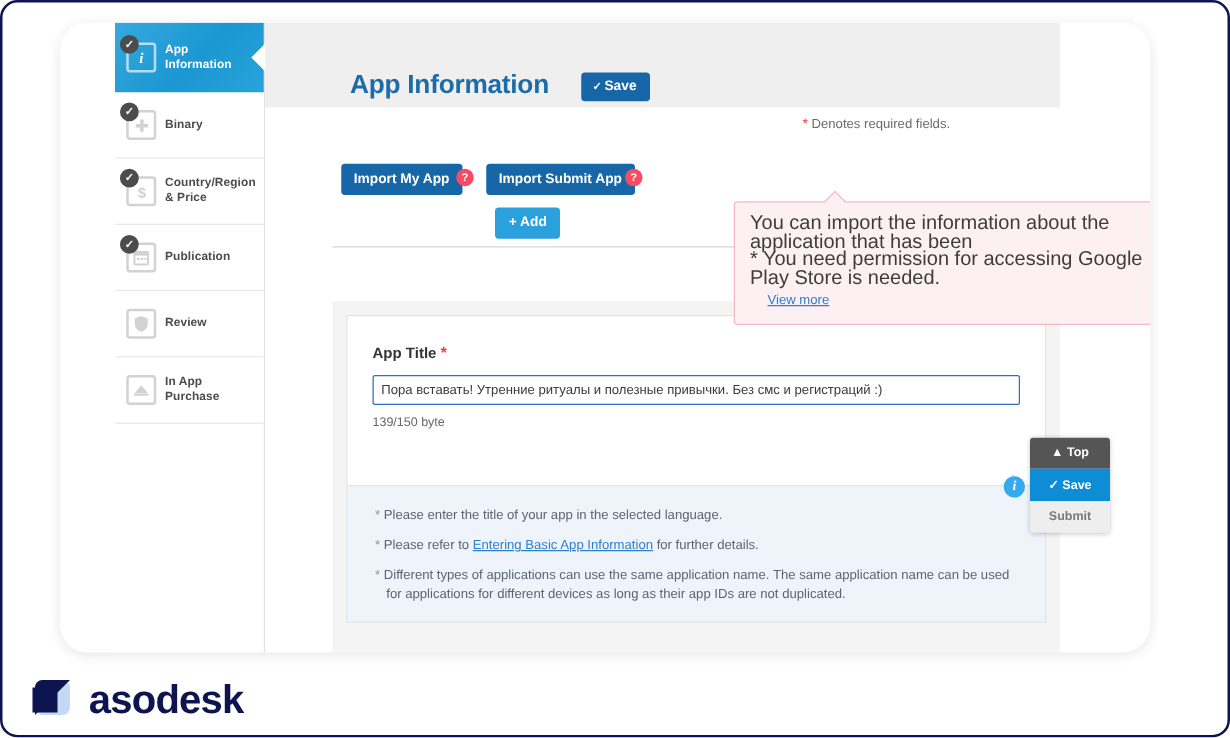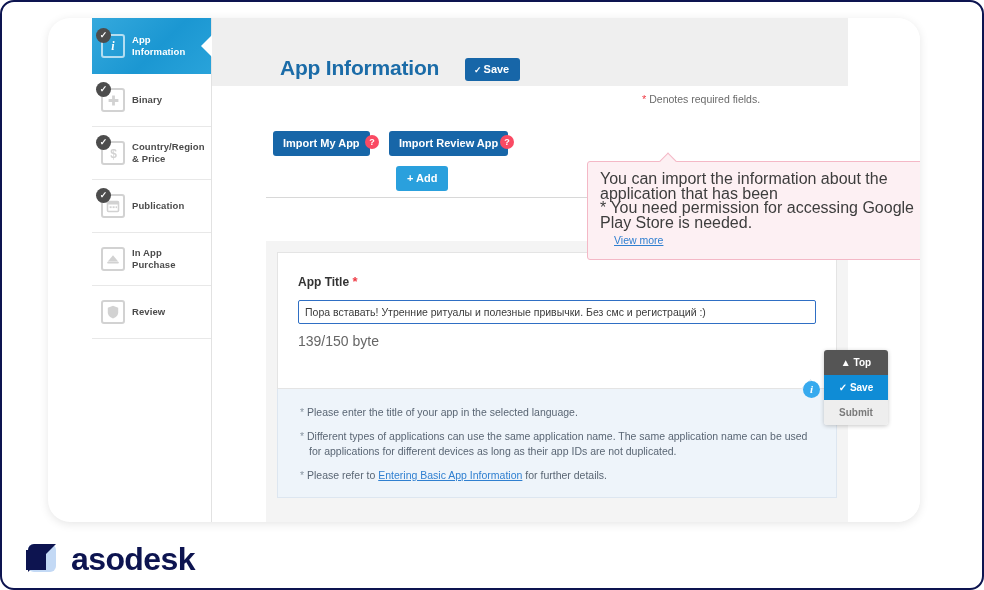--- a/index.html
+++ b/index.html
@@ -237,21 +237,21 @@
     background: #fff;
     font-size: 10.5px;
     color: #3b3b3b;
     padding: 0 6px;
     line-height: 22px;
     white-space: nowrap;
     overflow: hidden;
   }
   #byte-count {
     margin-top: 9px;
-    font-size: 14px;
+    font-size: 10px;
     color: #666;
   }
   #info-circle {
     position: absolute;
     right: 16px; bottom: -10px;
     width: 17px; height: 17px;
     border-radius: 50%;
     background: #37aaee;
     color: #fff;
     font-size: 11px;
@@ -433,60 +433,60 @@
             <rect x="1.5" y="2.5" width="11" height="3" fill="#d2d2d2"></rect>
             <rect x="3.6" y="7.3" width="2" height="1.8" fill="#d2d2d2"></rect>
             <rect x="6.6" y="7.3" width="2" height="1.8" fill="#d2d2d2"></rect>
             <rect x="9.6" y="7.3" width="1.4" height="1.8" fill="#d2d2d2"></rect>
           </svg>
           <span class="side-check">✓</span>
         </span>
         <span class="side-label">Publication</span>
       </div>
 
+      <div class="side-item" style="border-bottom:1px solid #e8e8e8;">
+        <span class="side-icon">
+          <svg width="12" height="14" viewBox="0 0 12 14">
+              <path d="M6 .8 11.2 2.8v4.4c0 3.3-2.6 5.4-5.2 6.2C3.4 12.6.8 10.5.8 7.2V2.8z" fill="#d2d2d2"></path>
+            </svg>
+        </span>
+        <span class="side-label">Review</span>
+      </div>
+
       <div class="side-item">
         <span class="side-icon">
           <svg width="14" height="12" viewBox="0 0 14 12">
             <path d="M7 2.2 12.2 8.4H1.8z" fill="#d2d2d2"></path>
             <rect x="1.2" y="8.8" width="11.6" height="1.7" rx=".7" fill="#d2d2d2"></rect>
           </svg>
         </span>
         <span class="side-label">In App<br>Purchase</span>
       </div>
 
-      <div class="side-item" style="border-bottom:1px solid #e8e8e8;">
-        <span class="side-icon">
-          <svg width="12" height="14" viewBox="0 0 12 14">
-              <path d="M6 .8 11.2 2.8v4.4c0 3.3-2.6 5.4-5.2 6.2C3.4 12.6.8 10.5.8 7.2V2.8z" fill="#d2d2d2"></path>
-            </svg>
-        </span>
-        <span class="side-label">Review</span>
-      </div>
-
     </nav>
 
     <section id="main">
 
       <div id="header-band"></div>
 
       <h1 id="page-title">App Information</h1>
 
       <div id="header-save-btn">
         <span class="ck">✓</span><span>Save</span>
       </div>
 
       <div id="required-note">
         <span class="ast">*</span>
         <span>Denotes required fields.</span>
       </div>
 
       <div class="btn-blue" id="import-my-app">Import My App</div>
       <div class="q-icon" id="q1">?</div>
 
-      <div class="btn-blue" id="import-google-app">Import Review App</div>
+      <div class="btn-blue" id="import-google-app">Import Submit App</div>
       <div class="q-icon" id="q2">?</div>
 
       <div class="q-icon" id="q3">?</div>
 
       <div id="lang-row">
         <div id="add-lang-btn">+ Add</div>
       </div>
 
       <div id="content-panel">
 
@@ -500,25 +500,25 @@
           <div id="info-circle">i</div>
         </div>
 
         <div id="notes-panel">
           <div class="note-line">
             <span class="ast">*</span>
             <span>Please enter the title of your app in the selected language.</span>
           </div>
           <div class="note-line">
             <span class="ast">*</span>
-            <span>Different types of applications can use the same application name. The same application name can be used for applications for different devices as long as their app IDs are not duplicated.</span>
+            <span>Please refer to </span><a class="note-link" href="#">Entering Basic App Information</a><span> for further details.</span>
           </div>
           <div class="note-line">
             <span class="ast">*</span>
-            <span>Please refer to </span><a class="note-link" href="#">Entering Basic App Information</a><span> for further details.</span>
+            <span>Different types of applications can use the same application name. The same application name can be used for applications for different devices as long as their app IDs are not duplicated.</span>
           </div>
         </div>
 
 
       </div>
 
       <div id="tooltip">
         <div class="tt-line">You can import the information about the application that has been</div>
         <div class="tt-line">* You need permission for accessing Google Play Store is needed.</div>
         <a id="tt-link" href="#">View more</a>

